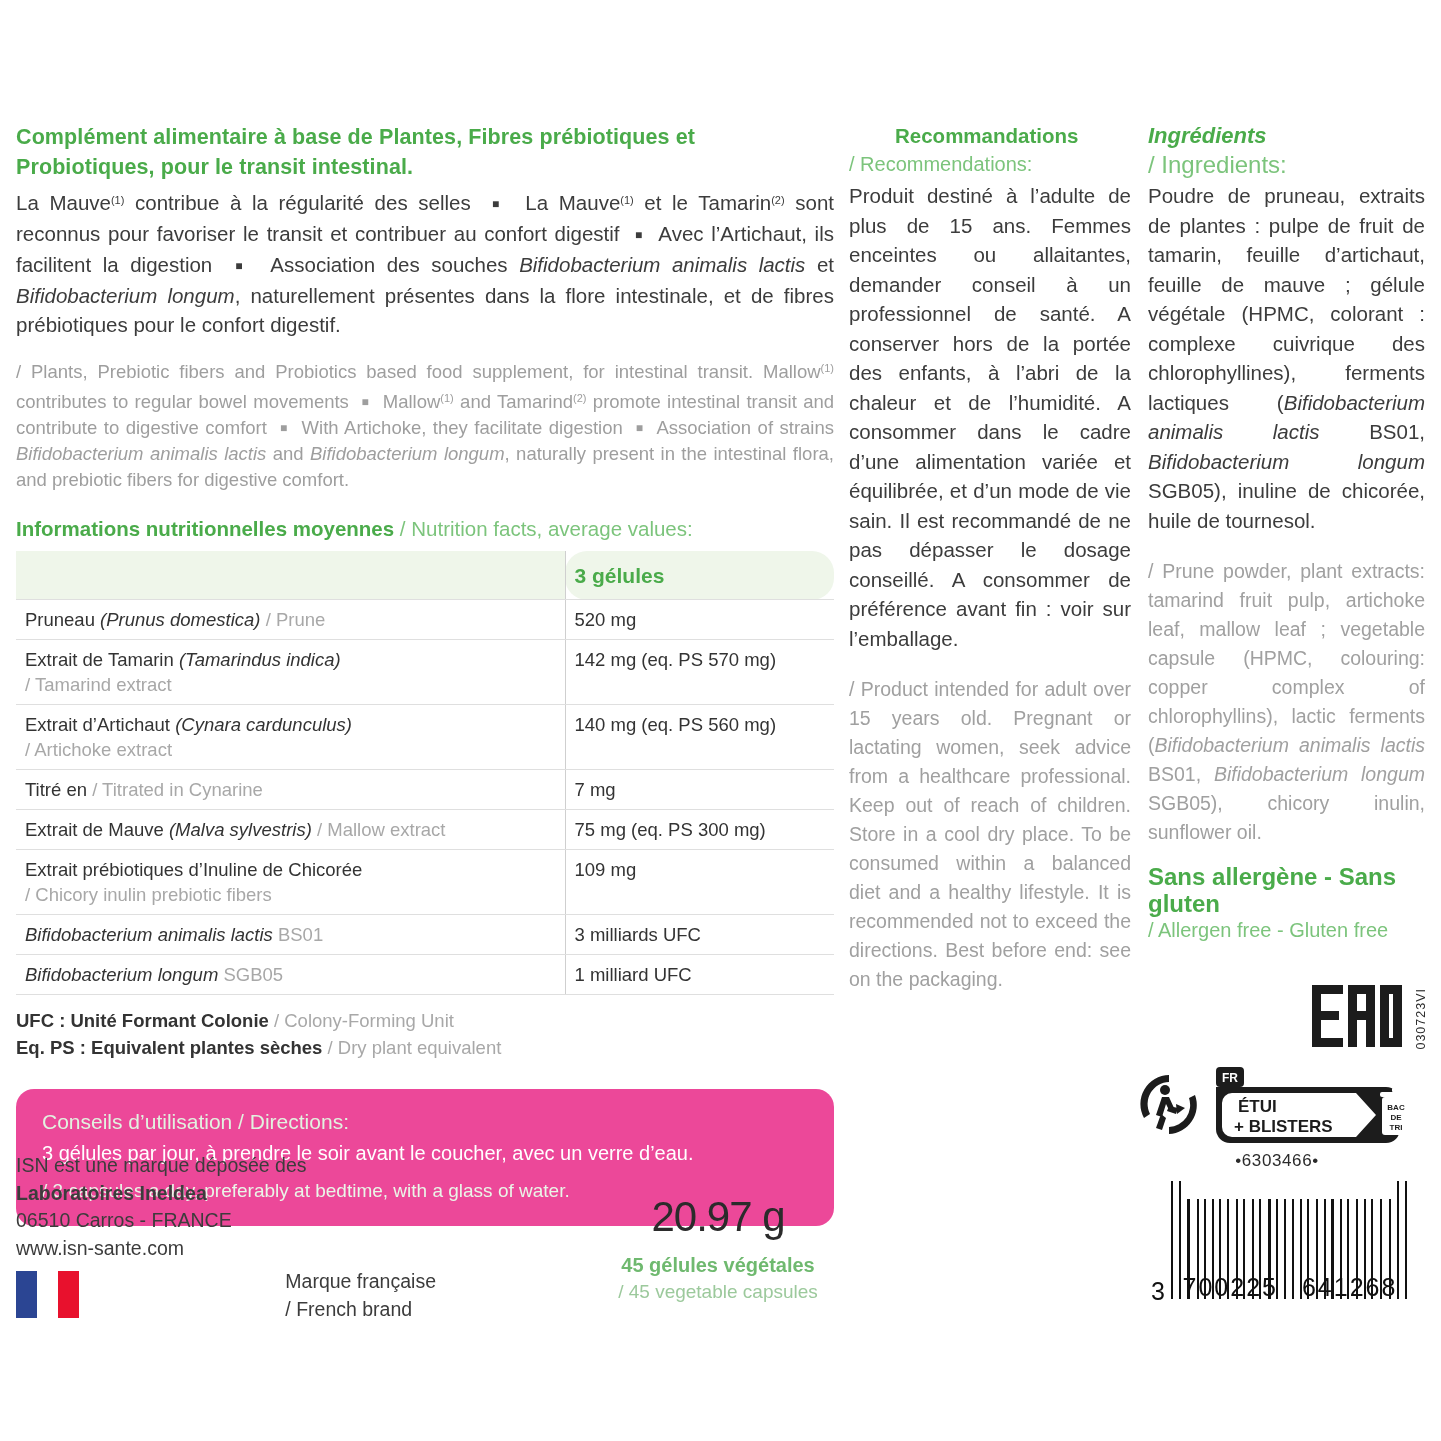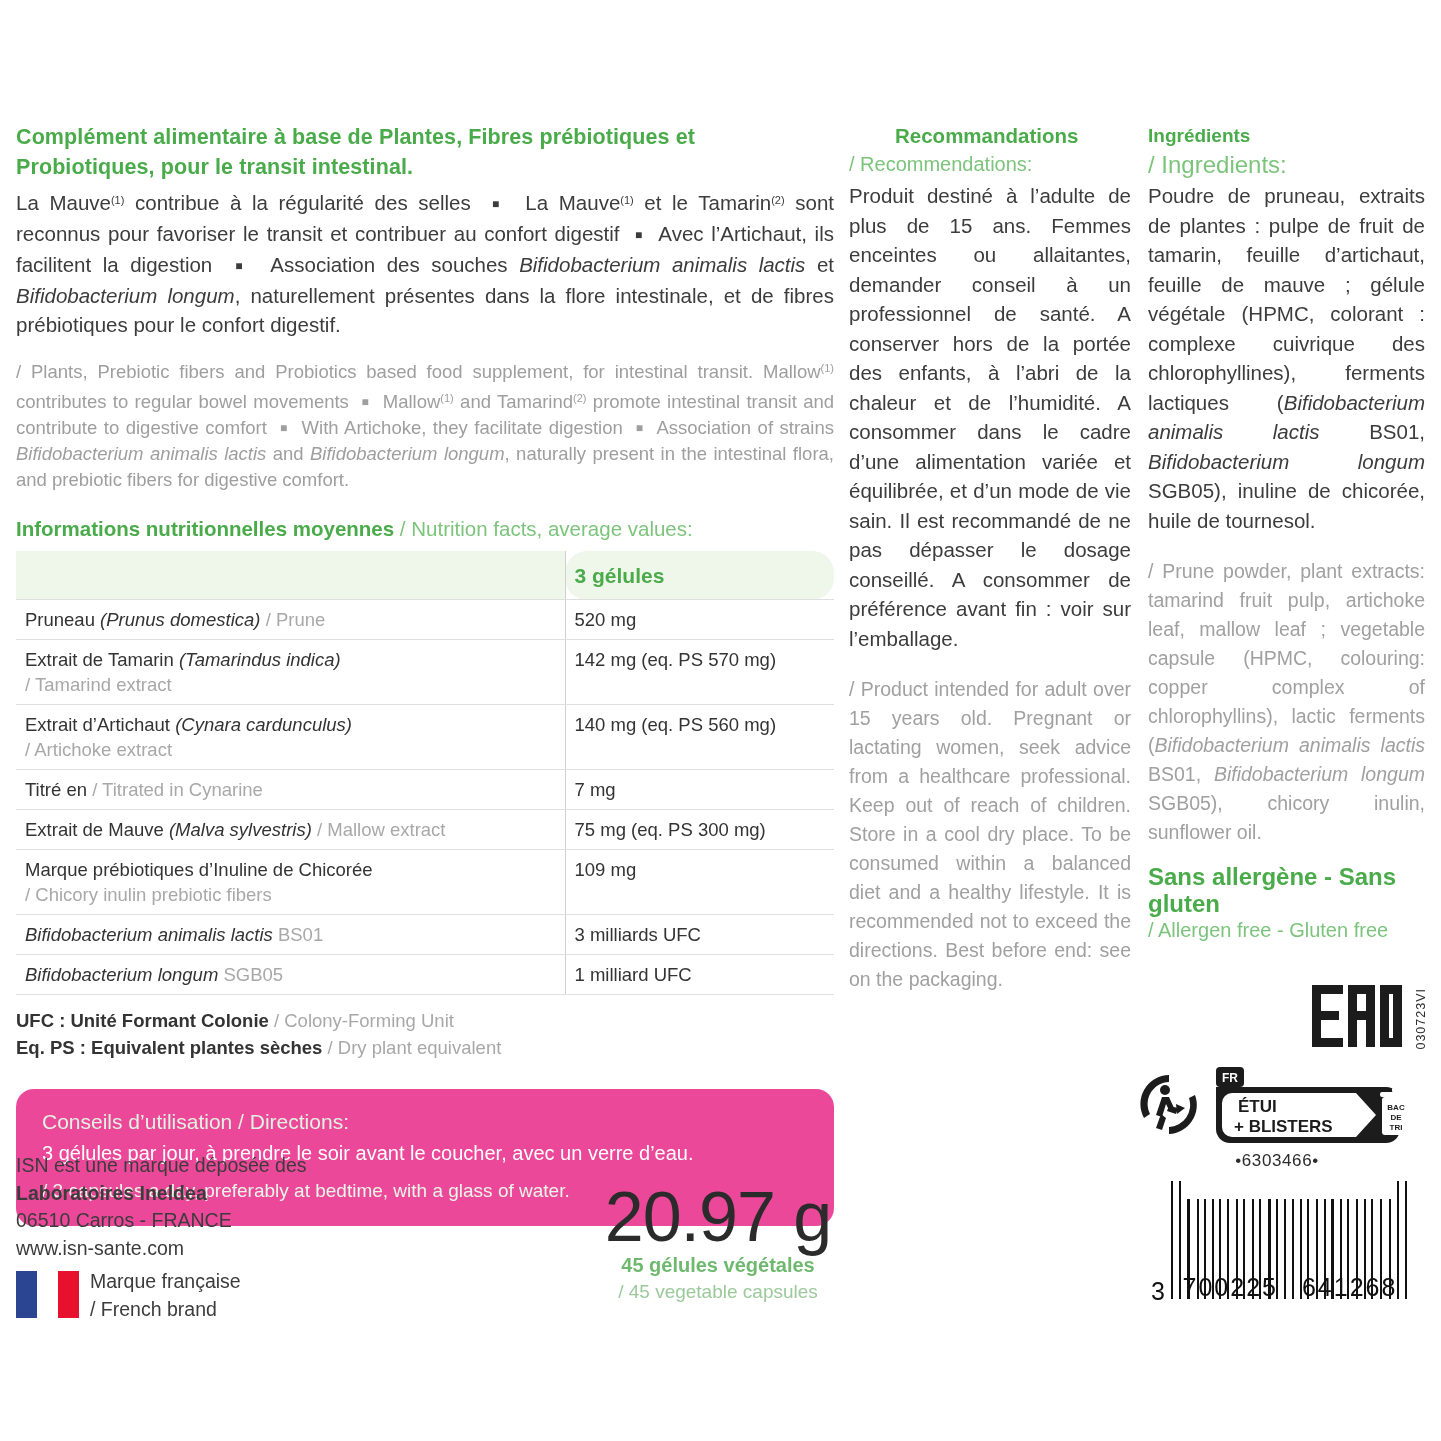--- a/index.html
+++ b/index.html
@@ -70,32 +70,32 @@
   }
   .dirbox .h{font-size:21px;line-height:32px;font-weight:bold;}
   .dirbox .h span{font-weight:normal;color:#e2f2e0;}
   .dirbox .l1{font-size:20px;line-height:31px;}
   .dirbox .l2{font-size:19px;line-height:31px;color:#eaf6e8;margin-top:6px;}
 
   
   .brand{position:absolute;left:16px;top:1152px;width:420px;
     font-size:19.5px;line-height:27.5px;color:#3c3c3c;}
   .brand .b{font-weight:bold;}
-  .flagrow{display:flex;align-items:flex-start;margin-top:6px;}
+  .flagrow{display:flex;align-items:flex-start;margin-top:6px;justify-content:space-between;}
   .flag{width:63px;height:47px;display:flex;flex:0 0 auto;margin-right:11px;
         margin-top:3px;}
   .flag i{display:block;height:100%;}
   .flag .fb{width:33%;background:#2b4593;}
   .flag .fw{width:34%;background:#ffffff;}
   .flag .fr{width:33%;background:#e8112d;}
   .flagtxt{font-size:19.5px;line-height:27.5px;}
 
   
   .weight{position:absolute;left:568px;top:1182px;width:300px;text-align:center;}
-  .weight .g{font-size:70px;line-height:70px;color:#2b2b2b;font-weight:normal;
+  .weight .g{font-size:42px;line-height:70px;color:#2b2b2b;font-weight:normal;
              letter-spacing:-1px;}
   .weight .c1{font-size:20px;line-height:27px;color:#6fb96f;font-weight:bold;}
   .weight .c2{font-size:19px;line-height:26px;color:#9cc99c;}
 
   
   .marks{position:absolute;left:1130px;top:985px;width:300px;}
   .eac-row{position:relative;height:78px;}
   .eac{position:absolute;right:28px;top:0;}
   .vcode{
     position:absolute;right:2px;top:3px;
@@ -175,21 +175,21 @@
           </tr>
           <tr>
             <td><span>Titré en </span><span class="sub-en">/ Titrated in Cynarine</span></td>
             <td class="val">7 mg</td>
           </tr>
           <tr>
             <td><span>Extrait de Mauve </span><span class="it">(Malva sylvestris)</span><span class="sub-en"> / Mallow extract</span></td>
             <td class="val">75 mg (eq. PS 300 mg)</td>
           </tr>
           <tr>
-            <td><span>Marque prébiotiques d’Inuline de Chicorée</span><div class="sub-en">/ Chicory inulin prebiotic fibers</div></td>
+            <td><span>Extrait prébiotiques d’Inuline de Chicorée</span><div class="sub-en">/ Chicory inulin prebiotic fibers</div></td>
             <td class="val">109 mg</td>
           </tr>
           <tr>
             <td><span class="it">Bifidobacterium animalis lactis</span><span class="sub-en"> BS01</span></td>
             <td class="val">3 milliards UFC</td>
           </tr>
           <tr>
             <td><span class="it">Bifidobacterium longum</span><span class="sub-en"> SGB05</span></td>
             <td class="val">1 milliard UFC</td>
           </tr>
@@ -215,21 +215,21 @@
   </div>
 
   <div class="col-mid">
     <div style="font-size:20.5px;line-height:28px;font-weight:bold;color:#4aab4a;margin-left:46px;">Recommandations</div>
     <div style="font-size:20px;line-height:29px;color:#7cc47c;margin-bottom:2px;">/ Recommendations:</div>
     <p style="font-size:20.5px;line-height:29.5px;color:#3c3c3c;text-align:justify;margin:0;">Produit destiné à l’adulte de plus de 15 ans. Femmes enceintes ou allaitantes, demander conseil à un professionnel de santé. A conserver hors de la portée des enfants, à l’abri de la chaleur et de l’humidité. A consommer dans le cadre d’une alimentation variée et équilibrée, et d’un mode de vie sain. Il est recommandé de ne pas dépasser le dosage conseillé. A consommer de préférence avant fin : voir sur l’emballage.</p>
     <p style="font-size:19.5px;line-height:29px;color:#a0a0a0;text-align:justify;margin:22px 0 0 0;">/ Product intended for adult over 15 years old. Pregnant or lactating women, seek advice from a healthcare professional. Keep out of reach of children. Store in a cool dry place. To be consumed within a balanced diet and a healthy lifestyle. It is recommended not to exceed the directions. Best before end: see on the packaging.</p>
   </div>
 
   <div class="col-right">
-    <div style="font-size:19px;line-height:28px;font-weight:bold;color:#4aab4a;">Ingrédients</div>
+    <div style="font-size:22px;line-height:28px;font-weight:bold;color:#4aab4a;font-style:italic;">Ingrédients</div>
     <div style="font-size:24px;line-height:29px;color:#7cc47c;margin-bottom:2px;">/ Ingredients:</div>
 
     <p style="font-size:20.5px;line-height:29.5px;color:#3c3c3c;text-align:justify;margin:0;">
       <span>Poudre de pruneau, extraits de plantes : pulpe de fruit de tamarin, feuille d’artichaut, feuille de mauve ; gélule végétale (HPMC, colorant : complexe cuivrique des chlorophyllines), ferments lactiques (</span><span class="it">Bifidobacterium animalis lactis</span><span> BS01, </span><span class="it">Bifidobacterium longum</span><span> SGB05), inuline de chicorée, huile de tournesol.</span>
     </p>
 
     <p style="font-size:19.5px;line-height:29px;color:#a0a0a0;text-align:justify;margin:22px 0 0 0;">
       <span>/ Prune powder, plant extracts: tamarind fruit pulp, artichoke leaf, mallow leaf ; vegetable capsule (HPMC, colouring: copper complex of chlorophyllins), lactic ferments (</span><span class="it">Bifidobacterium animalis lactis</span><span> BS01, </span><span class="it">Bifidobacterium longum</span><span> SGB05), chicory inulin, sunflower oil.</span>
     </p>
 

